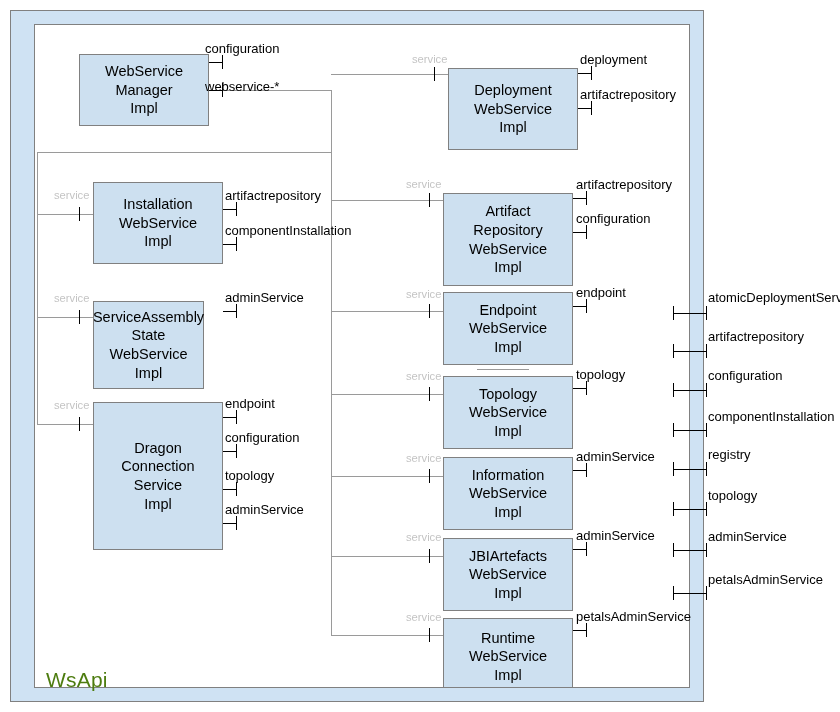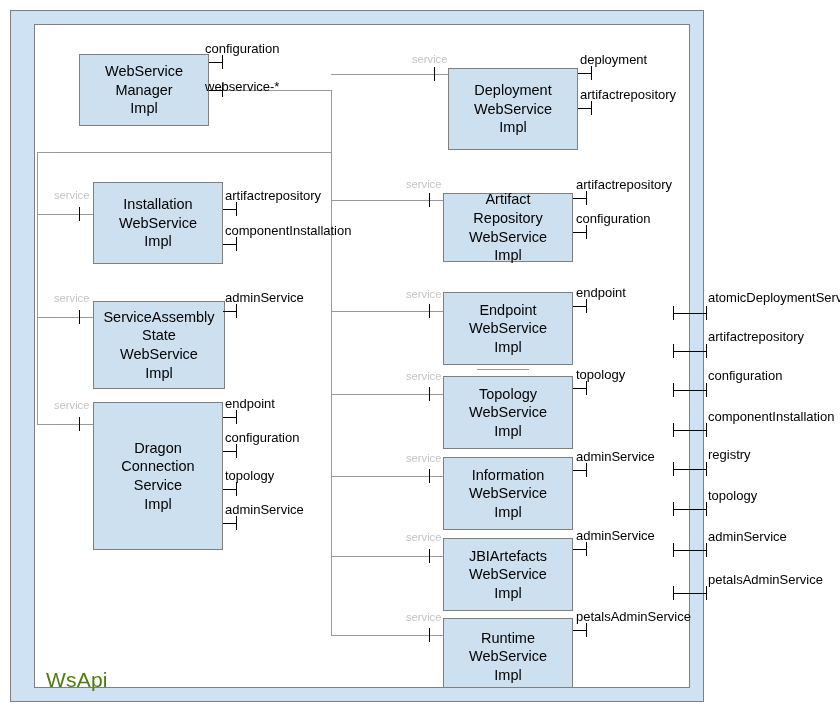--- a/index.html
+++ b/index.html
@@ -99,21 +99,21 @@
   <div class="port-prov" style="left:223px;top:209px;">
       <i></i>
       <b></b>
     </div>
   <div class="lbl" style="left:225px;top:223px;">componentInstallation</div>
   <div class="port-prov" style="left:223px;top:244px;">
       <i></i>
       <b></b>
     </div>
 
-  <div class="comp" style="left:93px;top:301px;width:132px;height:88px;">
+  <div class="comp" style="left:93px;top:301px;width:111px;height:88px;">
     <span style="white-space:pre-line;">ServiceAssembly
 State
 WebService
 Impl</span>
   </div>
   <div class="lbl-svc" style="left:54px;top:292px;">service</div>
   <div class="port-req" style="left:79px;top:310px;"></div>
   <div class="lbl" style="left:225px;top:290px;">adminService</div>
   <div class="port-prov" style="left:223px;top:311px;">
       <i></i>
@@ -160,21 +160,21 @@
   <div class="port-prov" style="left:578px;top:73px;">
       <i></i>
       <b></b>
     </div>
   <div class="lbl" style="left:580px;top:87px;">artifactrepository</div>
   <div class="port-prov" style="left:578px;top:108px;">
       <i></i>
       <b></b>
     </div>
 
-  <div class="comp" style="left:443px;top:193px;width:130px;height:69px;">
+  <div class="comp" style="left:443px;top:193px;width:130px;height:93px;">
     <span style="white-space:pre-line;">Artifact
 Repository
 WebService
 Impl</span>
   </div>
   <div class="lbl-svc" style="left:406px;top:178px;">service</div>
   <div class="port-req" style="left:429px;top:193px;"></div>
   <div class="lbl" style="left:576px;top:177px;">artifactrepository</div>
   <div class="port-prov" style="left:573px;top:198px;">
       <i></i>

